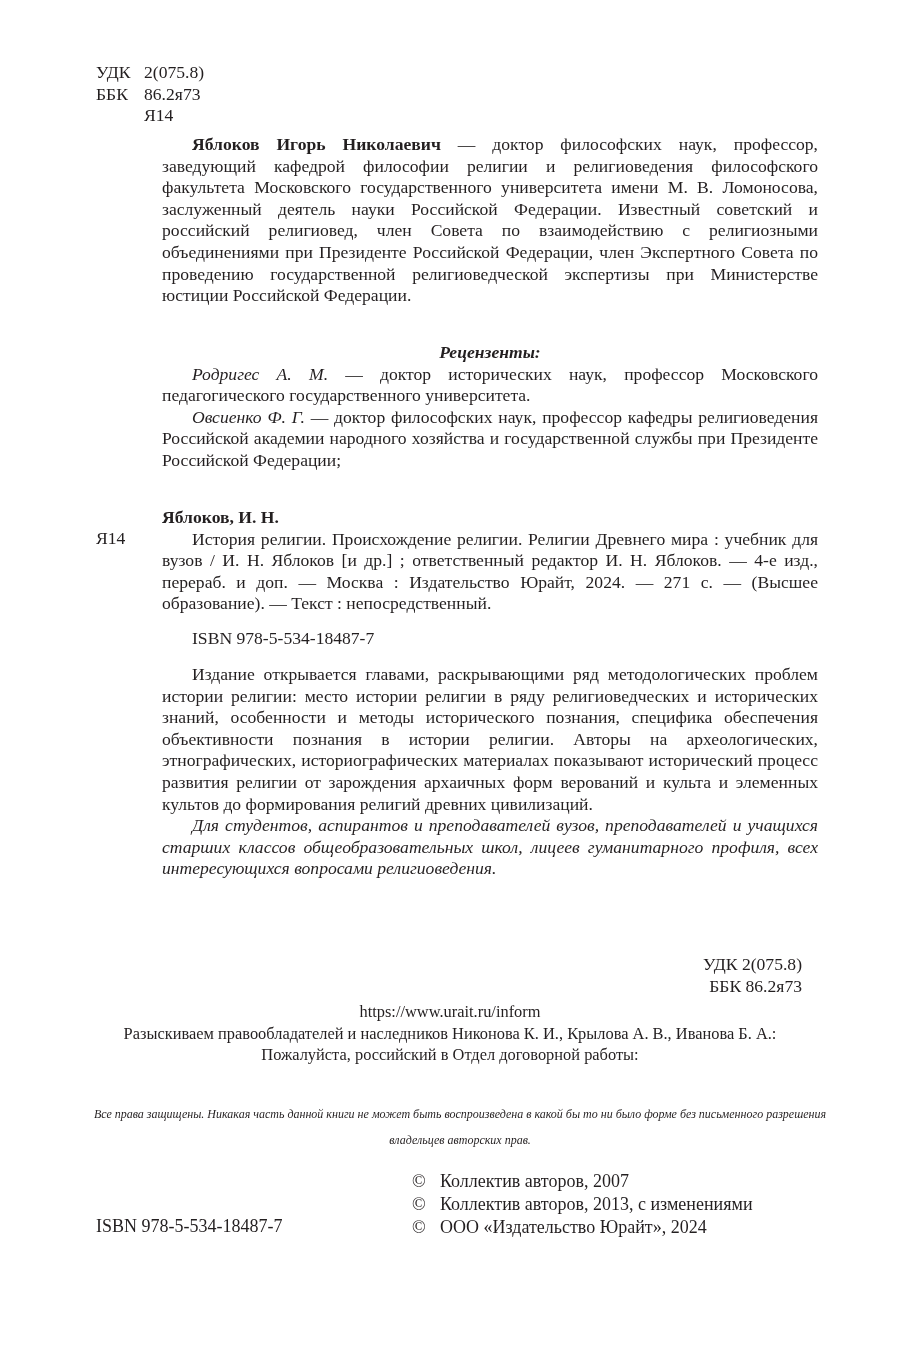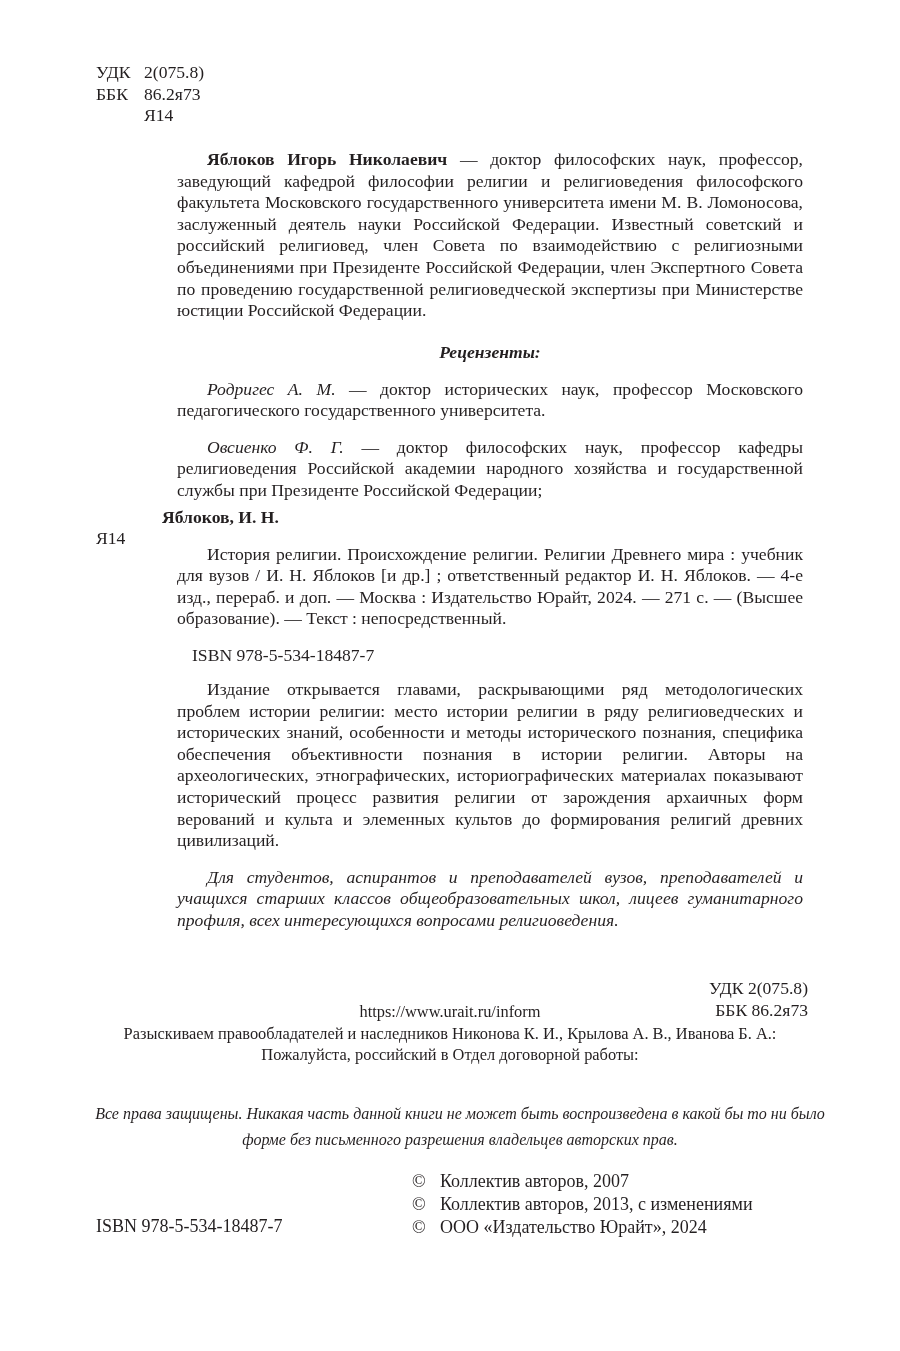--- a/index.html
+++ b/index.html
@@ -11,29 +11,29 @@
   .abs { position: absolute; }
   .codes { left: 96px; top: 62px; }
   .codes .row { display: flex; height: 21.6px; }
   .codes .k { width: 48px; }
   .codes .v { }
   .codes .indent { margin-left: 48px; }
 
   .block { left: 162px; width: 656px; }
   .center-title { text-align: center; font-style: italic; font-weight: bold; }
   .just { text-align: justify; text-align-last: left; }
-  .para { text-indent: 30px; margin: 15px; }
+  .para { text-indent: 30px; margin: 0; }
   .para-nodent { margin: 0; }
   b { font-weight: bold; }
   i { font-style: italic; }
 
   .left-code { left: 96px; }
-  .right-codes { right: 92px; text-align: right; margin-top: 24px; }
+  .right-codes { right: 98px; text-align: right; }
   .centered { left: 0; width: 900px; text-align: center; font-size: 16.4px; line-height: 21.6px; }
-  .rights { left: 90px; width: 740px; text-align: center; font-style: italic; font-size: 16px; line-height: 26px; }
+  .rights { left: 90px; width: 740px; text-align: center; font-style: italic; font-size: 12px; line-height: 26px; }
   .copy { left: 412px; font-size: 18px; line-height: 23px; }
   .copy .line { display: flex; }
   .copy .sym { width: 28px; }
   .isbn-bottom { left: 96px; font-size: 18px; }
 </style>
 </head>
 <body>
 
 <div class="abs codes">
   <div class="row">

